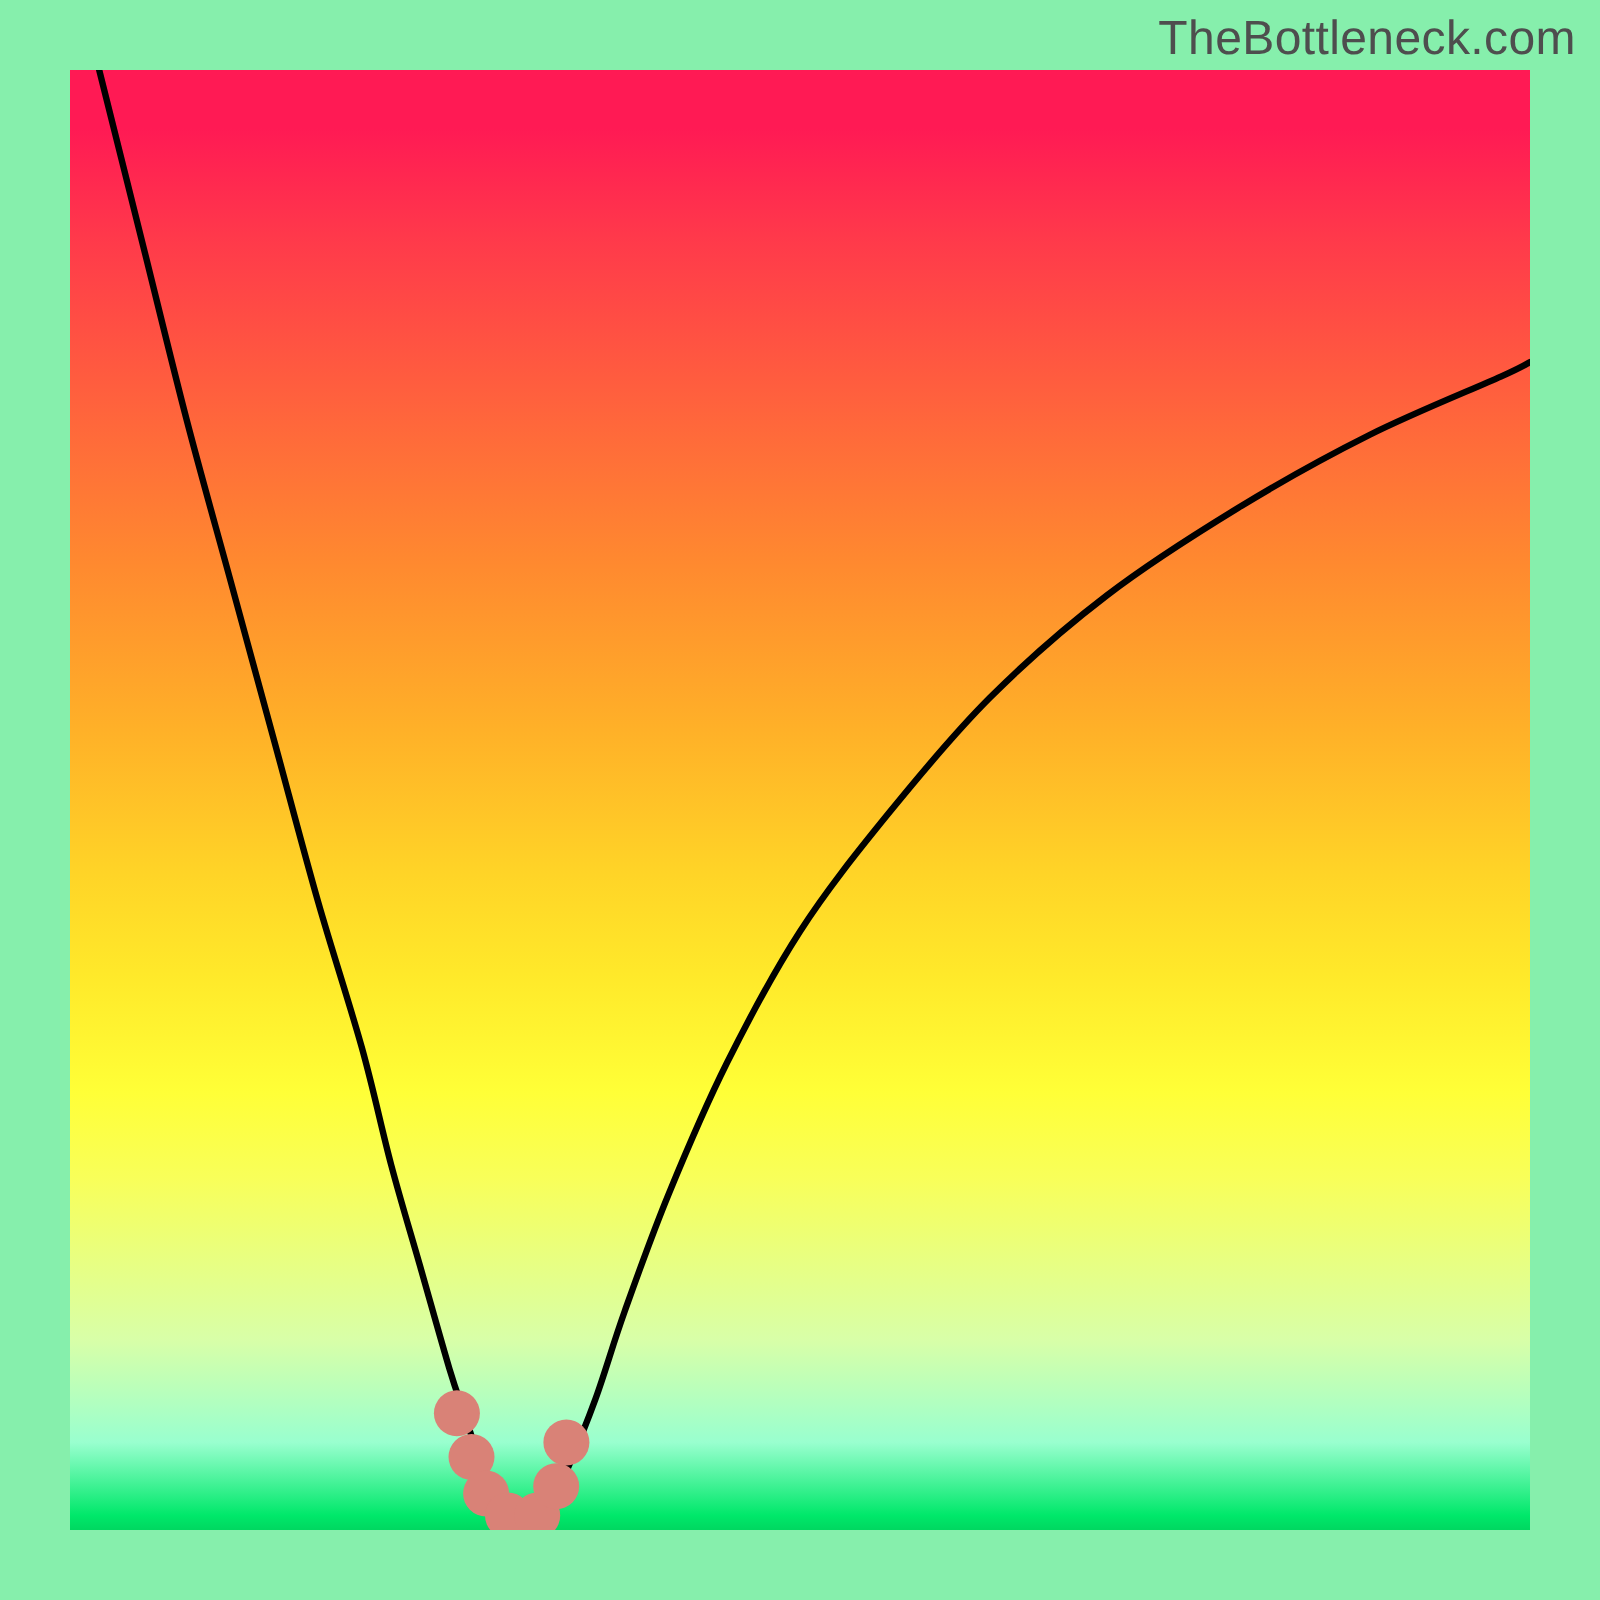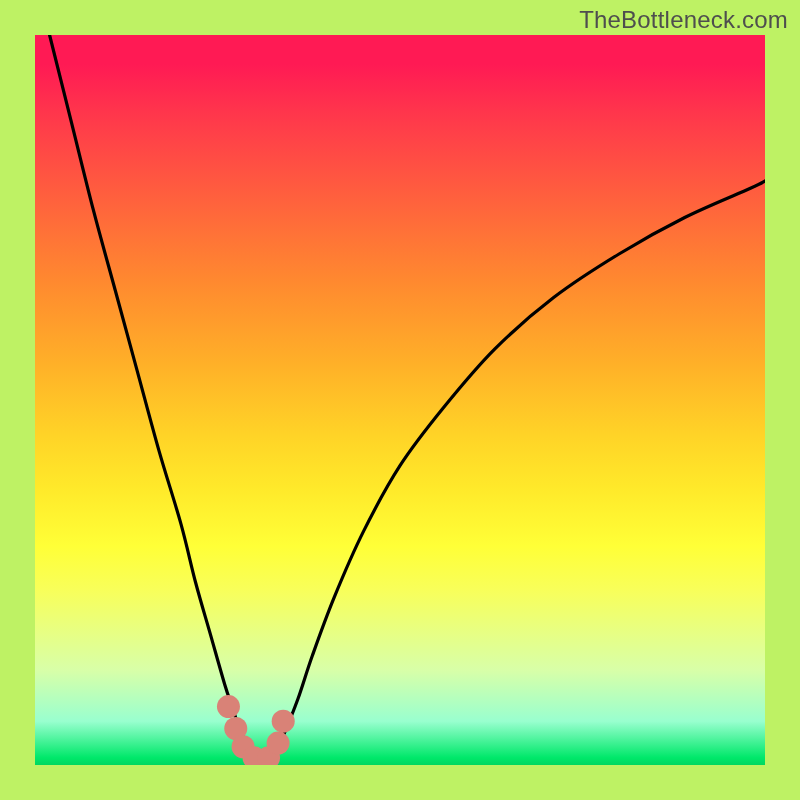--- a/index.html
+++ b/index.html
@@ -10,21 +10,21 @@
     background: #000;
     overflow: hidden;
     font-family: Arial, Helvetica, sans-serif;
   }
   .frame {
     position: absolute;
     left: 0;
     top: 0;
     width: 800px;
     height: 800px;
-    background: #bef264;
+    background: #86efac;
   }
   .plot {
     position: absolute;
     left: 35px;
     top: 35px;
     width: 730px;
     height: 730px;
     background: linear-gradient(to bottom,
       #ff1a54 0%,
       #ff1a54 4%,

